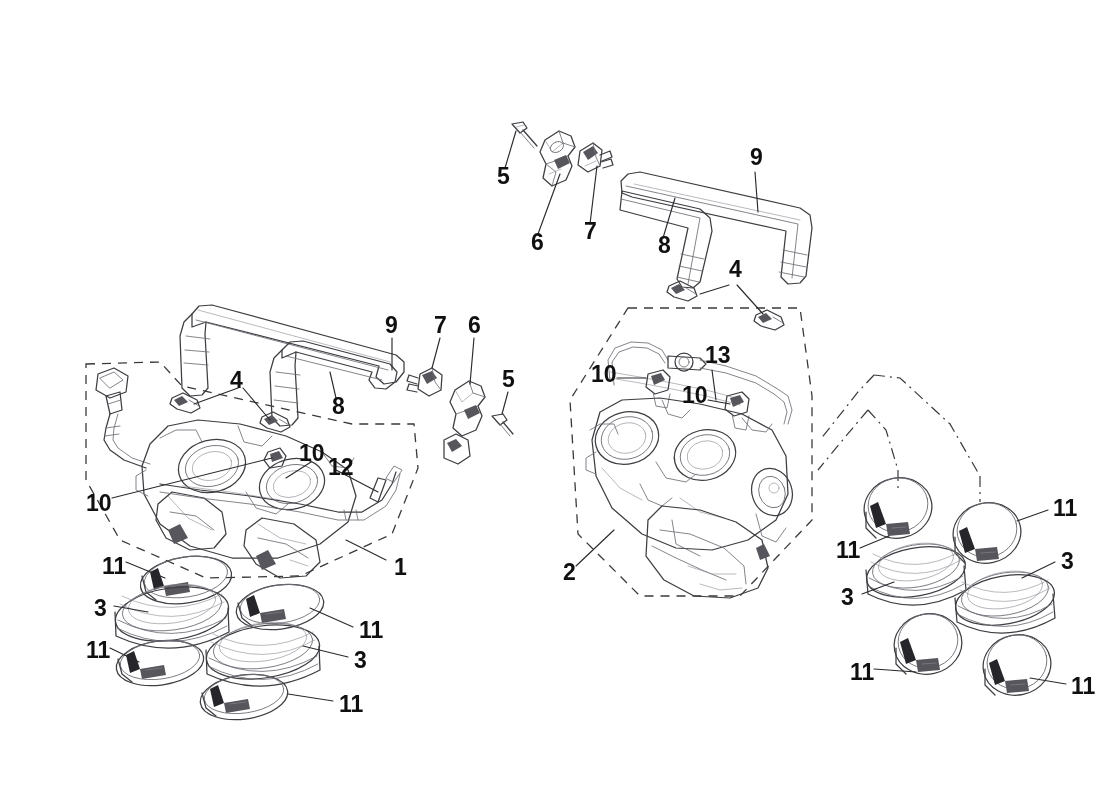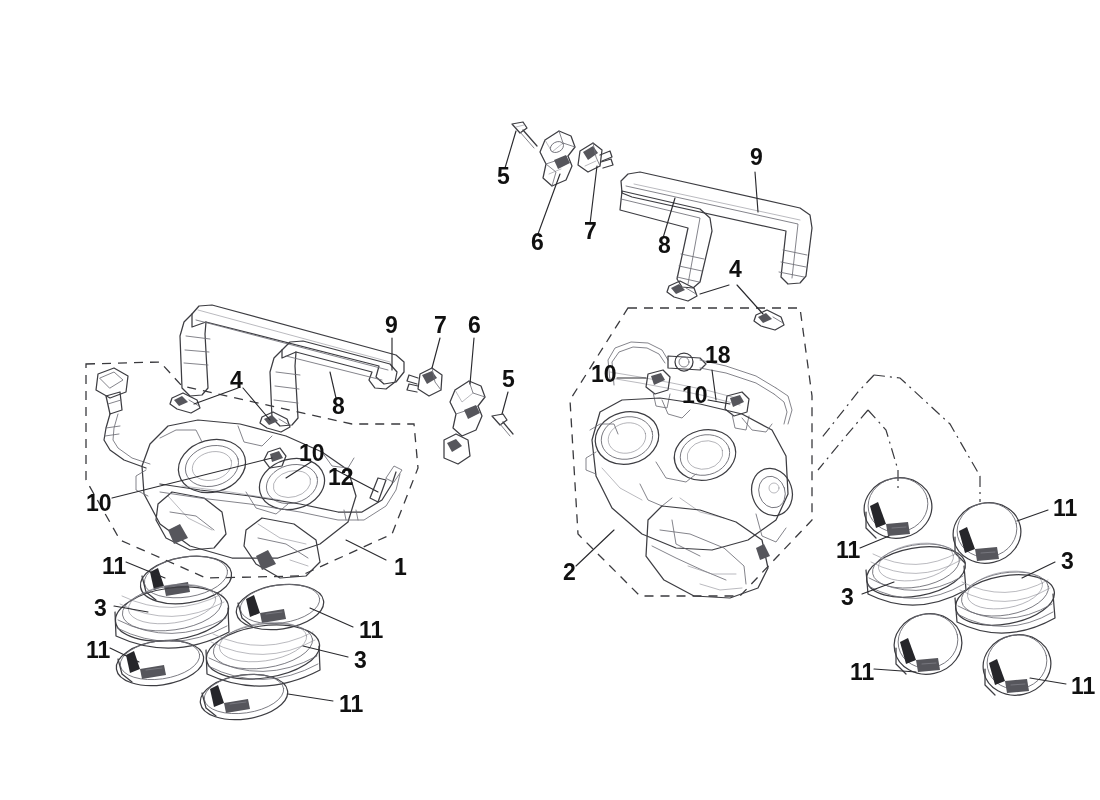--- a/index.html
+++ b/index.html
@@ -435,34 +435,34 @@
       <path class="ln-leader" d="M1066 684 L1030 678"></path>
     </g>
   </svg>
 
   <div class="callout" style="left:497px; top:165px;">5</div>
   <div class="callout" style="left:531px; top:231px;">6</div>
   <div class="callout" style="left:584px; top:220px;">7</div>
   <div class="callout" style="left:658px; top:234px;">8</div>
   <div class="callout" style="left:750px; top:146px;">9</div>
   <div class="callout" style="left:729px; top:258px;">4</div>
-  <div class="callout" style="left:705px; top:344px;">18</div>
+  <div class="callout" style="left:705px; top:344px;">13</div>
   <div class="callout" style="left:591px; top:363px;">10</div>
   <div class="callout" style="left:682px; top:384px;">10</div>
   <div class="callout" style="left:563px; top:561px;">2</div>
 
   <div class="callout" style="left:385px; top:314px;">9</div>
   <div class="callout" style="left:434px; top:314px;">7</div>
   <div class="callout" style="left:468px; top:314px;">6</div>
   <div class="callout" style="left:502px; top:368px;">5</div>
   <div class="callout" style="left:230px; top:369px;">4</div>
   <div class="callout" style="left:332px; top:395px;">8</div>
   <div class="callout" style="left:86px;  top:492px;">10</div>
   <div class="callout" style="left:299px; top:442px;">10</div>
-  <div class="callout" style="left:328px; top:466px;">12</div>
+  <div class="callout" style="left:328px; top:456px;">12</div>
   <div class="callout" style="left:394px; top:556px;">1</div>
 
   <div class="callout" style="left:102px; top:555px;">11</div>
   <div class="callout" style="left:94px;  top:597px;">3</div>
   <div class="callout" style="left:359px; top:619px;">11</div>
   <div class="callout" style="left:86px;  top:639px;">11</div>
   <div class="callout" style="left:354px; top:649px;">3</div>
   <div class="callout" style="left:339px; top:693px;">11</div>
 
   <div class="callout" style="left:1053px; top:497px;">11</div>

